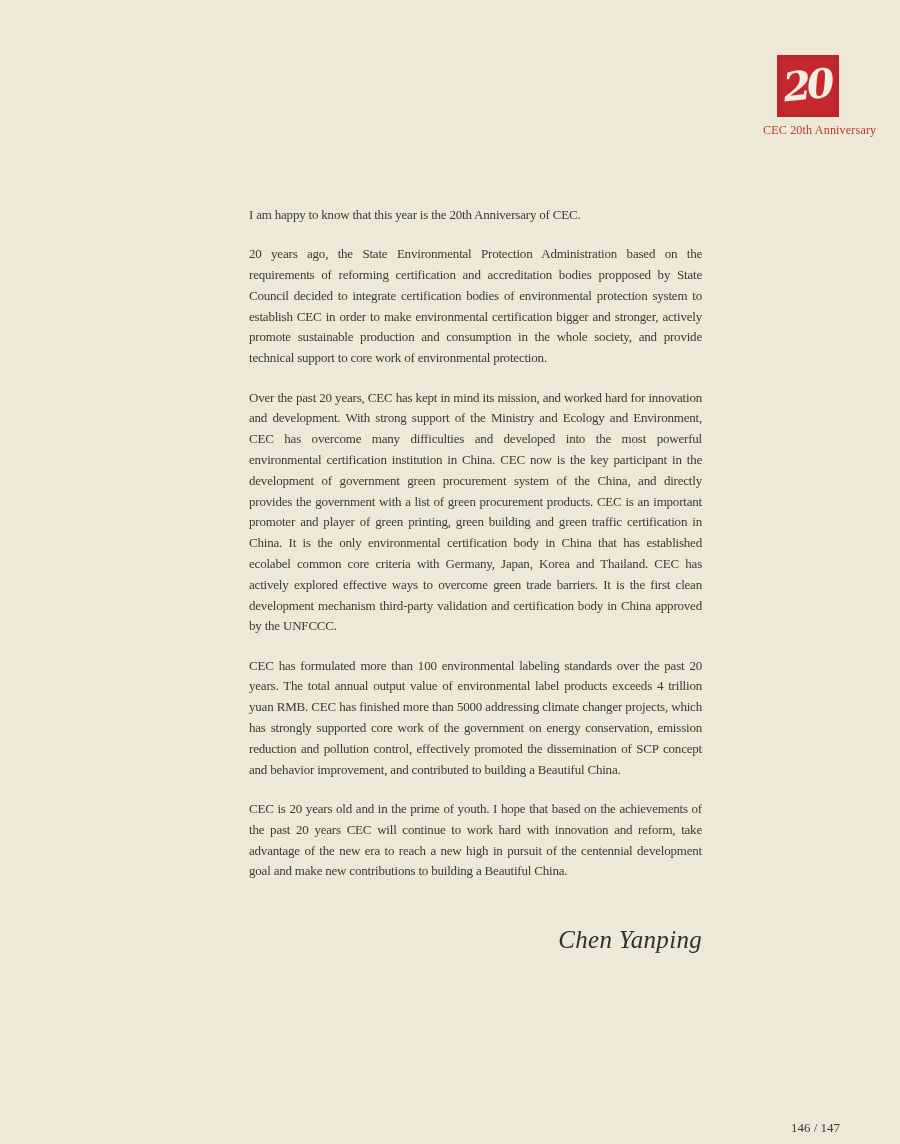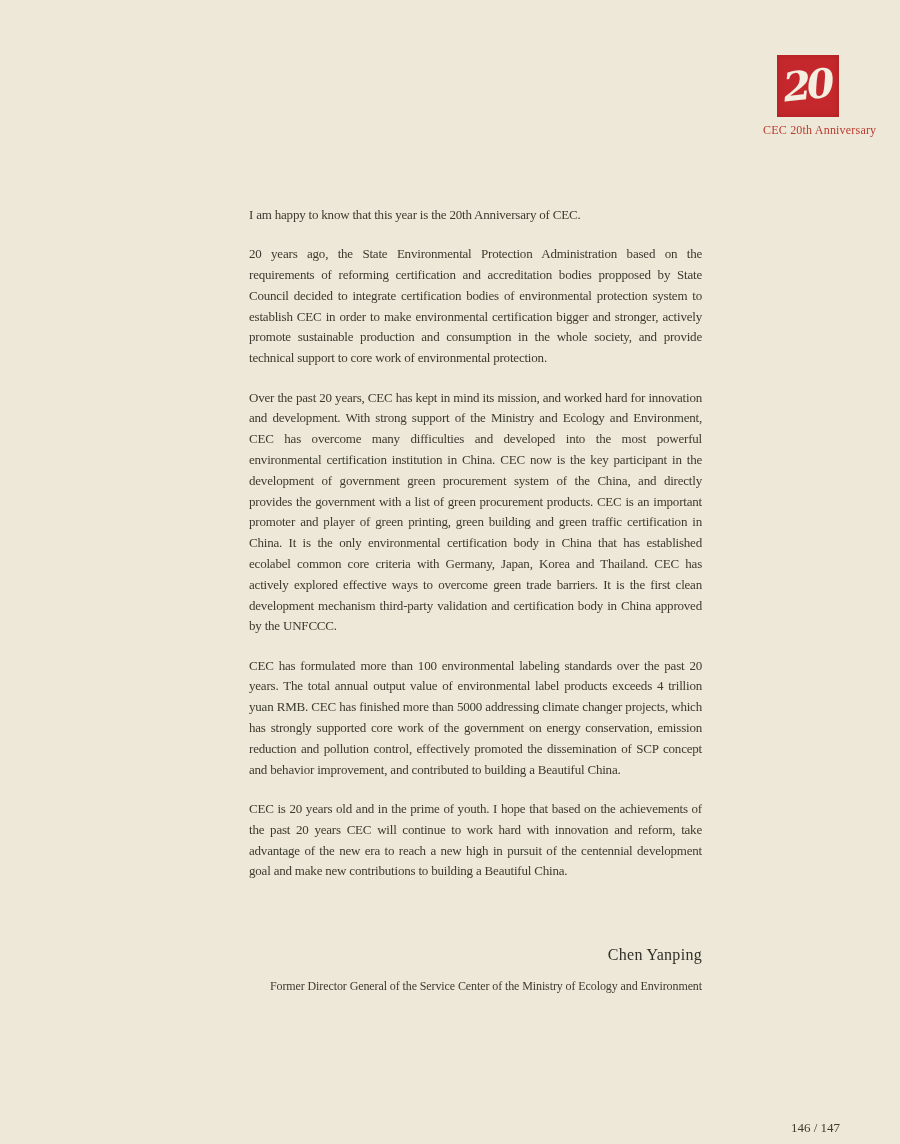--- a/index.html
+++ b/index.html
@@ -68,25 +68,26 @@
     margin: 0 0 18.5px 0;
     font-size: 13px;
     line-height: 20.8px;
     letter-spacing: -0.2px;
     text-align: justify;
   }
   .letter p:last-child { margin-bottom: 0; }
 
   
   .signature-name {
-    margin-top: 64px;
+    margin-top: 44px;
     text-align: right;
-    font-size: 16px;
+    font-size: 25px;
     color: #32302A;
     letter-spacing: 0.3px;
+    font-style: italic;
   }
   .signature-titles {
     margin-top: 13px;
     text-align: right;
     font-size: 12px;
     line-height: 18.5px;
     color: #3D3A2F;
     letter-spacing: -0.1px;
   }
 
@@ -116,17 +117,16 @@
 <div class="letter">
   <p>I am happy to know that this year is the 20th Anniversary of CEC.</p>
   <p>20 years ago, the State Environmental Protection Administration based on the requirements of reforming certification and accreditation bodies propposed by State Council decided to integrate certification bodies of environmental protection system to establish CEC in order to make environmental certification bigger and stronger, actively promote sustainable production and consumption in the whole society, and provide technical support to core work of environmental protection.</p>
   <p>Over the past 20 years, CEC has kept in mind its mission, and worked hard for innovation and development. With strong support of the Ministry and Ecology and Environment, CEC has overcome many difficulties and developed into the most powerful environmental certification institution in China. CEC now is the key participant in the development of government green procurement system of the China, and directly provides the government with a list of green procurement products. CEC is an important promoter and player of green printing, green building and green traffic certification in China. It is the only environmental certification body in China that has established ecolabel common core criteria with Germany, Japan, Korea and Thailand. CEC has actively explored effective ways to overcome green trade barriers. It is the first clean development mechanism third-party validation and certification body in China approved by the UNFCCC.</p>
   <p>CEC has formulated more than 100 environmental labeling standards over the past 20 years. The total annual output value of environmental label products exceeds 4 trillion yuan RMB. CEC has finished more than 5000 addressing climate changer projects, which has strongly supported core work of the government on energy conservation, emission reduction and pollution control, effectively promoted the dissemination of SCP concept and behavior improvement, and contributed to building a Beautiful China.</p>
   <p>CEC is 20 years old and in the prime of youth. I hope that based on the achievements of the past 20 years CEC will continue to work hard with innovation and reform, take advantage of the new era to reach a new high in pursuit of the centennial development goal and make new contributions to building a Beautiful China.</p>
 
   <div class="signature-name">Chen Yanping</div>
 
   <div class="signature-titles">
-    <div>Former Director General of the Service Center of the Ministry of Ecology and Environment</div>
   </div>
 </div>
 
 <div class="page-indicator">146 / 147</div>
 
 </body></html>

